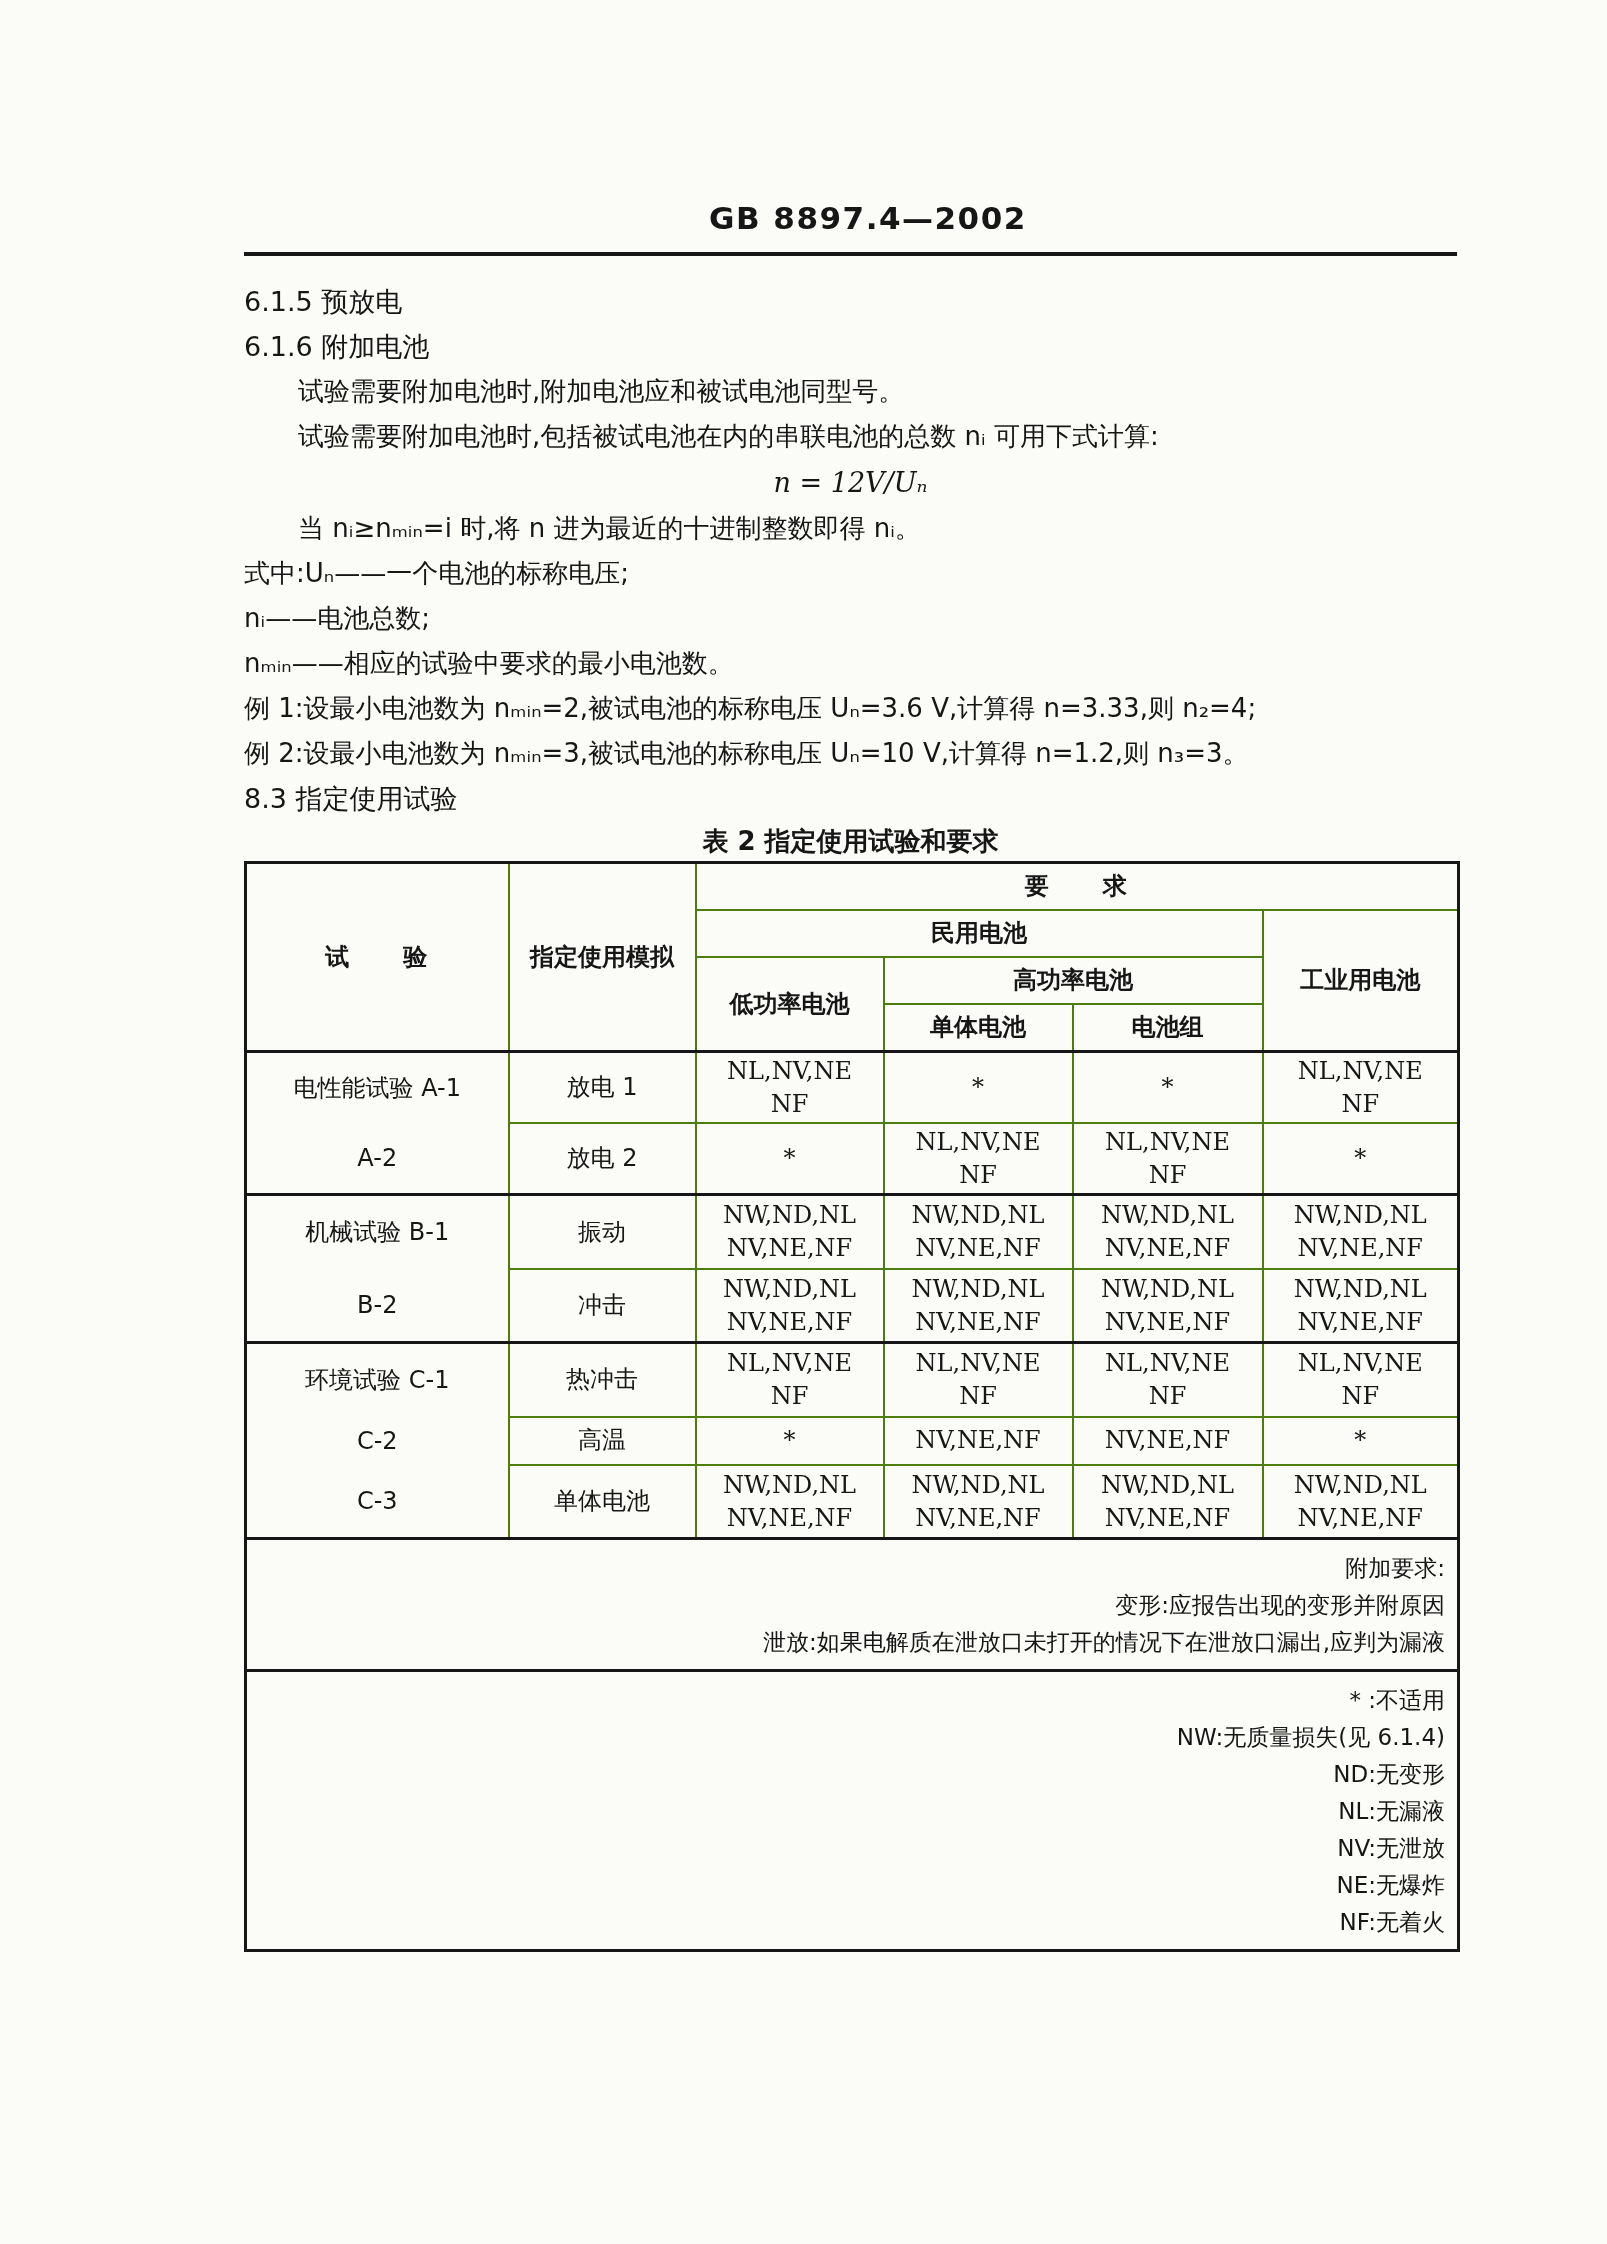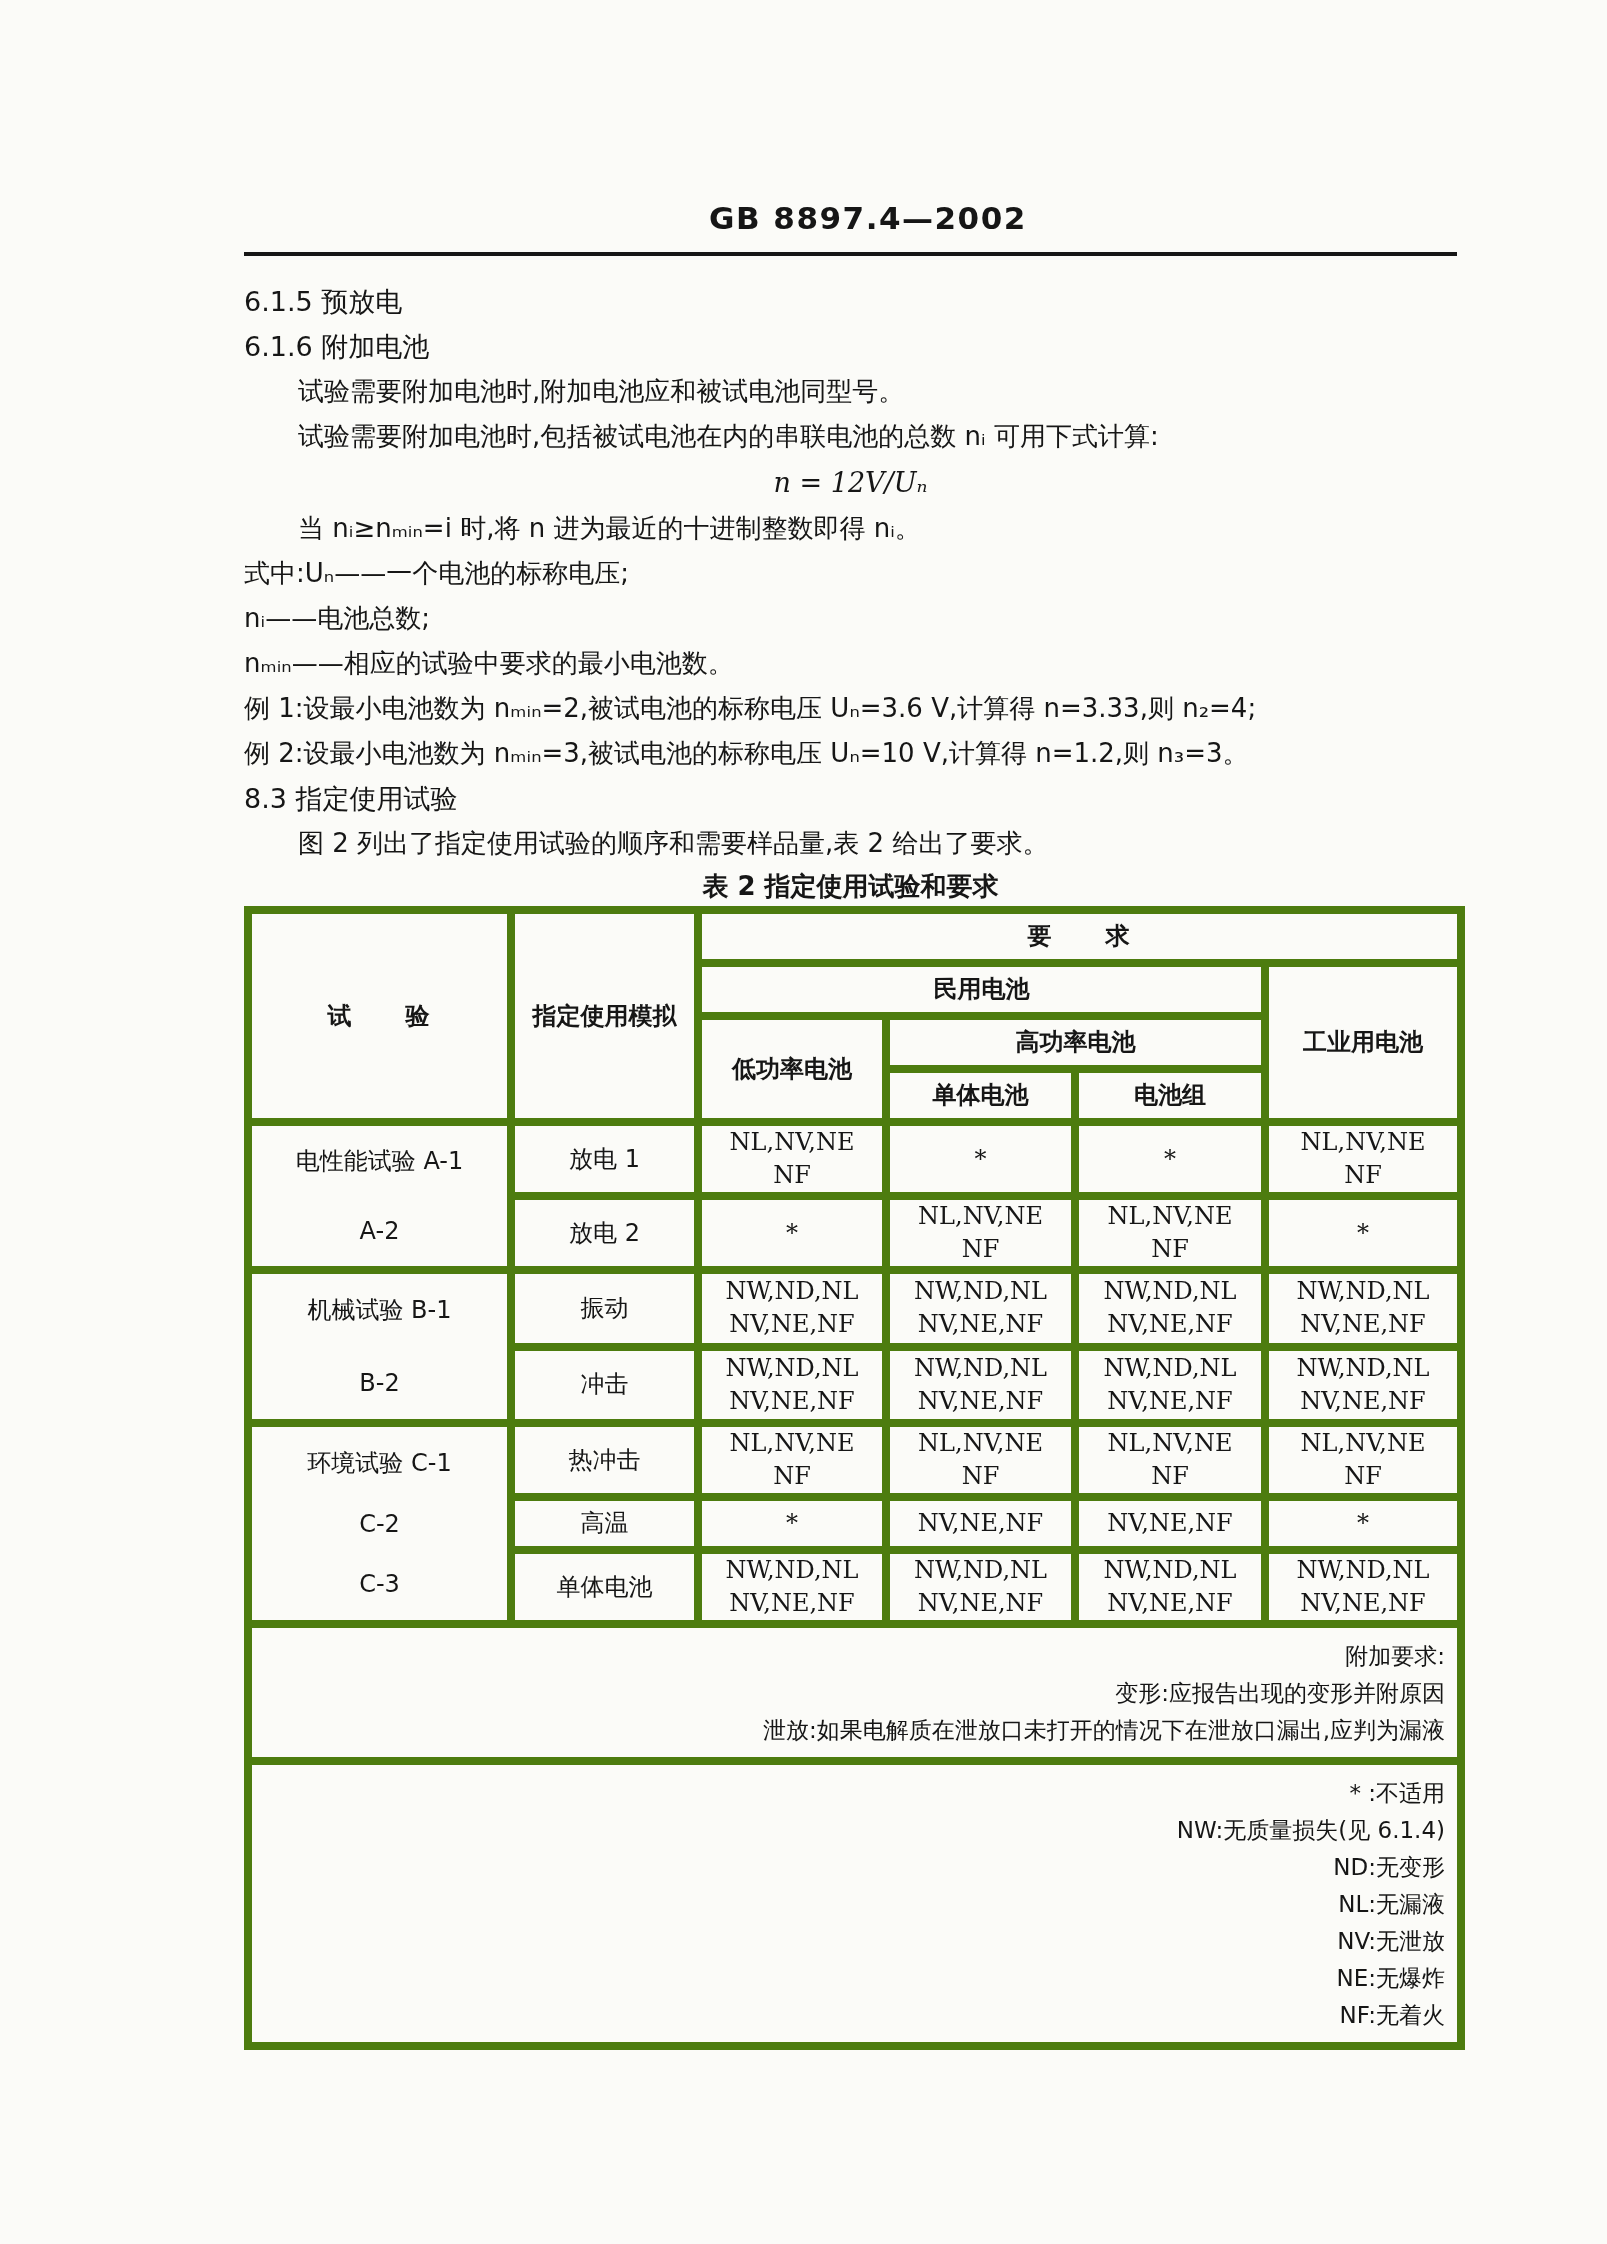--- a/index.html
+++ b/index.html
@@ -37,21 +37,21 @@
   .def-nmin { margin-left:66px; }
   .example  { font-size:26px; margin-left:56px; line-height:45px; }
   .caption  { text-align:center; font-weight:bold; font-size:26px; line-height:40px; }
 
   table.t2 {
     border-collapse:collapse; table-layout:fixed;
     width:1213px; margin:0;
     border:3px solid #161616;
   }
   .t2 td {
-    border:8px solid #4d7c0f;
+    border:2px solid #4d7c0f;
     text-align:center; vertical-align:middle;
     font-size:24px; padding:0;
     overflow:hidden;
   }
   .t2 td.hd { font-weight:bold; }
   .t2 .sp  { letter-spacing:2px; }
   .code { font-family:"DejaVu Serif", serif; font-size:24px; }
   .code div { line-height:33px; }
   .star { font-family:"DejaVu Serif", serif; font-size:26px; }
   .gcell { padding:0; }
@@ -78,21 +78,20 @@
   <p class="indent">试验需要附加电池时,包括被试电池在内的串联电池的总数 nᵢ 可用下式计算:</p>
   <p class="formula">n = 12V/Uₙ</p>
   <p class="indent">当 nᵢ≥nₘᵢₙ=i 时,将 n 进为最近的十进制整数即得 nᵢ。</p>
   <p class="def-first">式中:Uₙ——一个电池的标称电压;</p>
   <p class="def-ni">nᵢ——电池总数;</p>
   <p class="def-nmin">nₘᵢₙ——相应的试验中要求的最小电池数。</p>
   <p class="example">例 1:设最小电池数为 nₘᵢₙ=2,被试电池的标称电压 Uₙ=3.6 V,计算得 n=3.33,则 n₂=4;</p>
   <p class="example">例 2:设最小电池数为 nₘᵢₙ=3,被试电池的标称电压 Uₙ=10 V,计算得 n=1.2,则 n₃=3。</p>
 
   <h3 class="sec">8.3  指定使用试验</h3>
-  <p class="indent">图 2 列出了指定使用试验的顺序和需要样品量,表 2 给出了要求。</p>
 
   <p class="caption">表 2  指定使用试验和要求</p>
 
   <table class="t2">
     <colgroup>
       <col style="width:263px">
         <col style="width:187px">
         <col style="width:188px">
       <col style="width:189px">
         <col style="width:190px">

